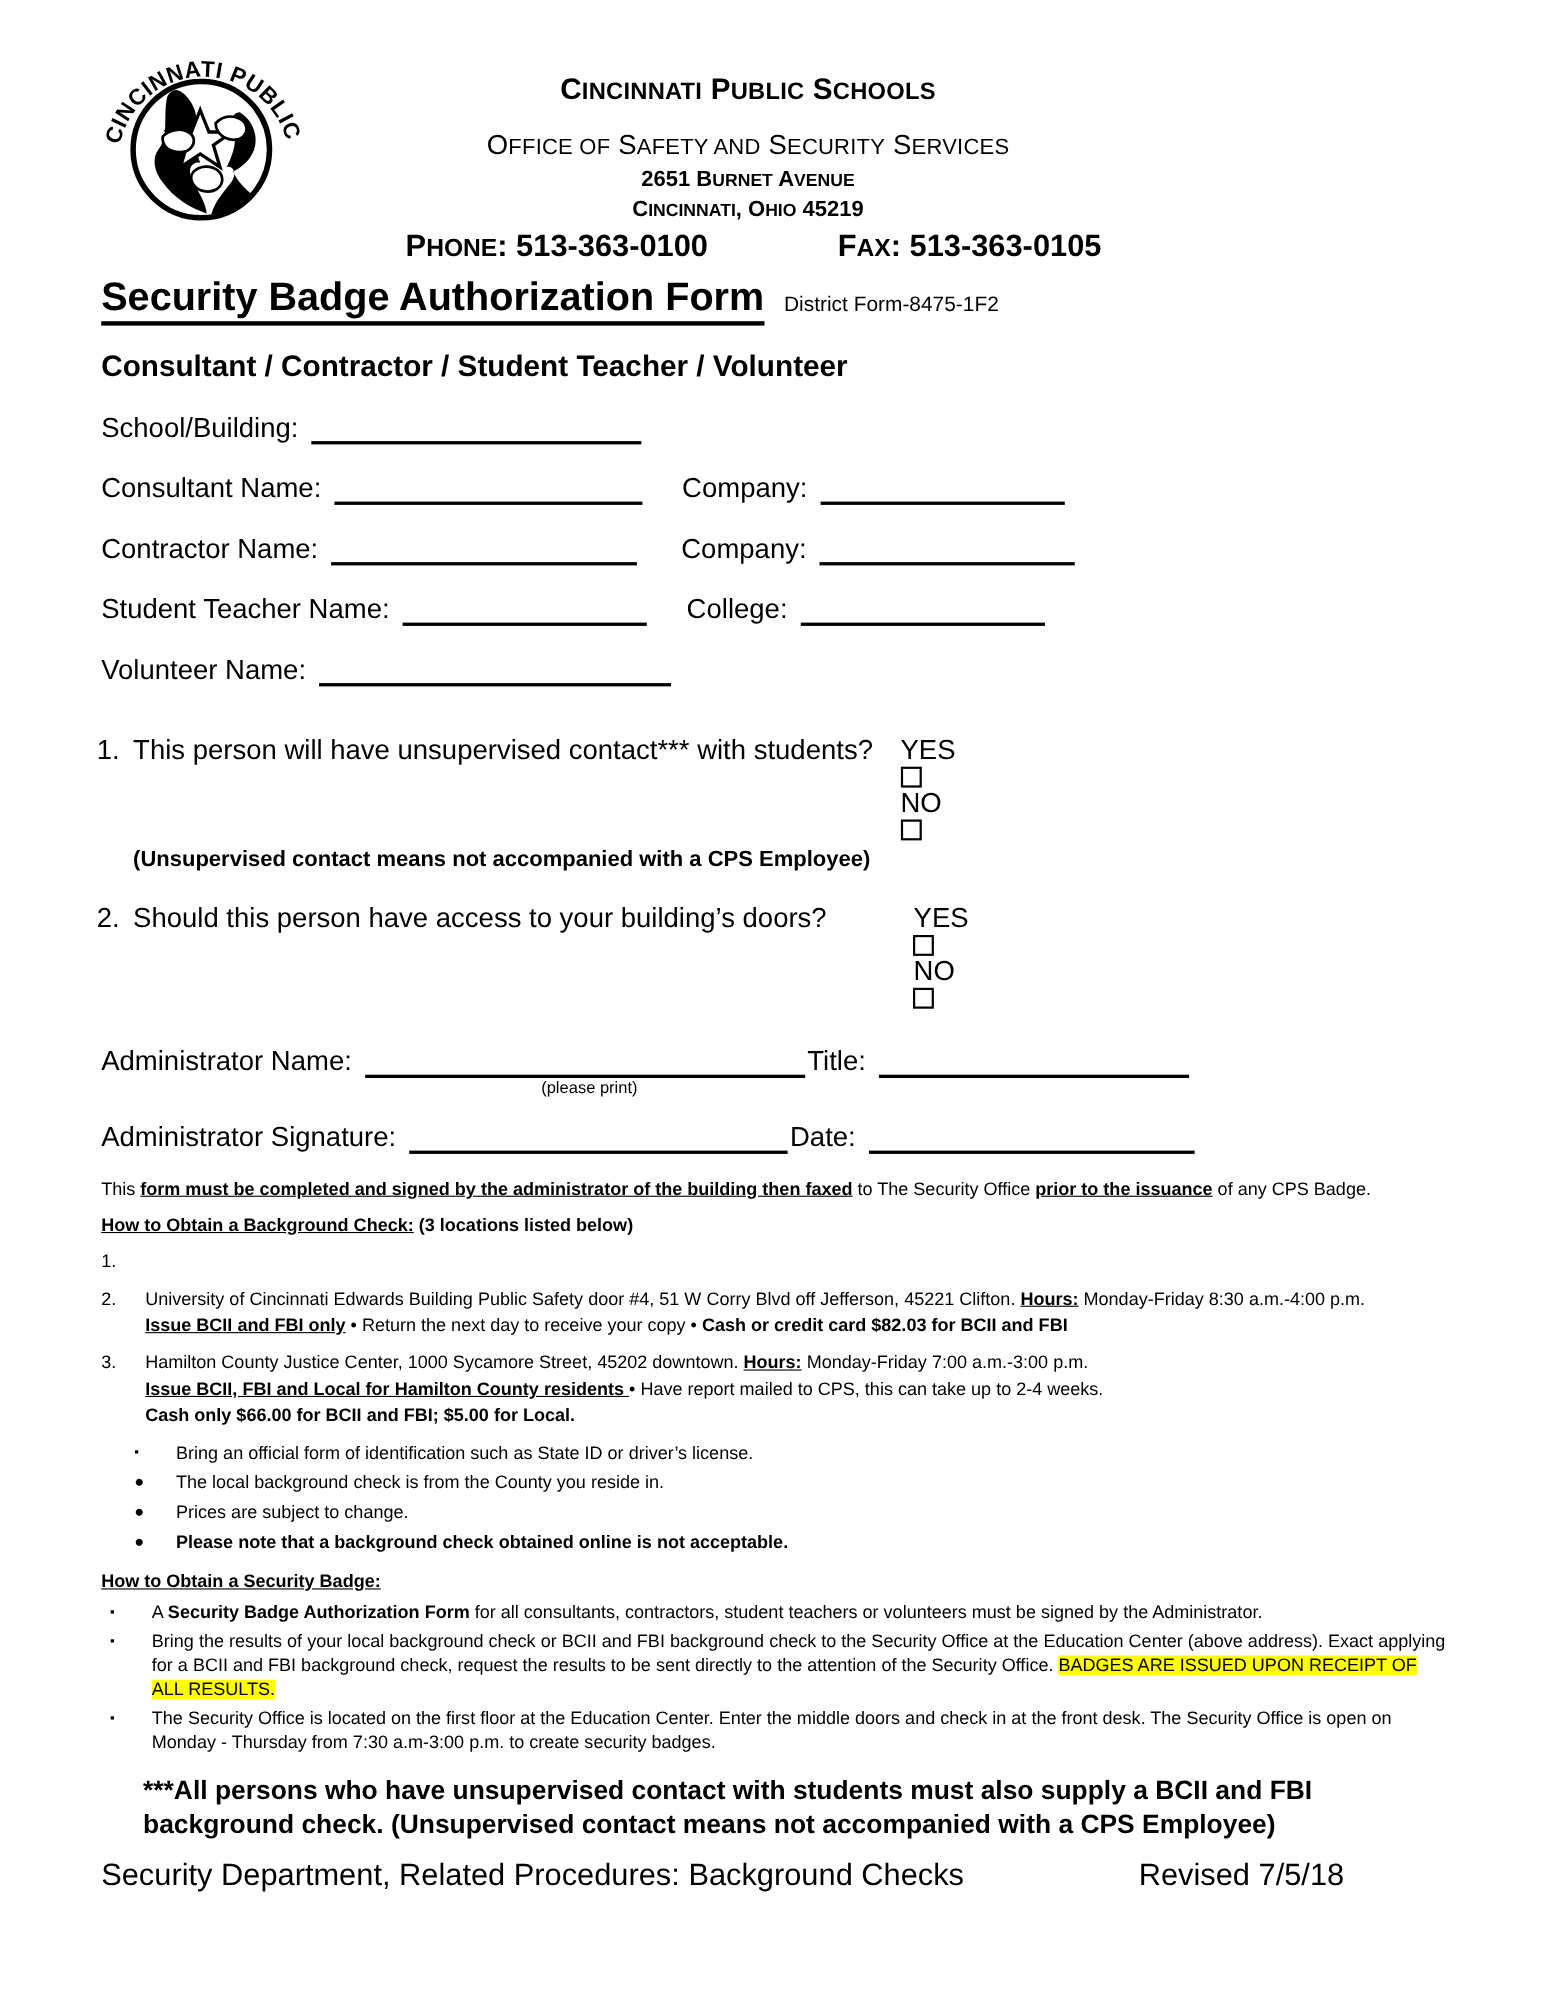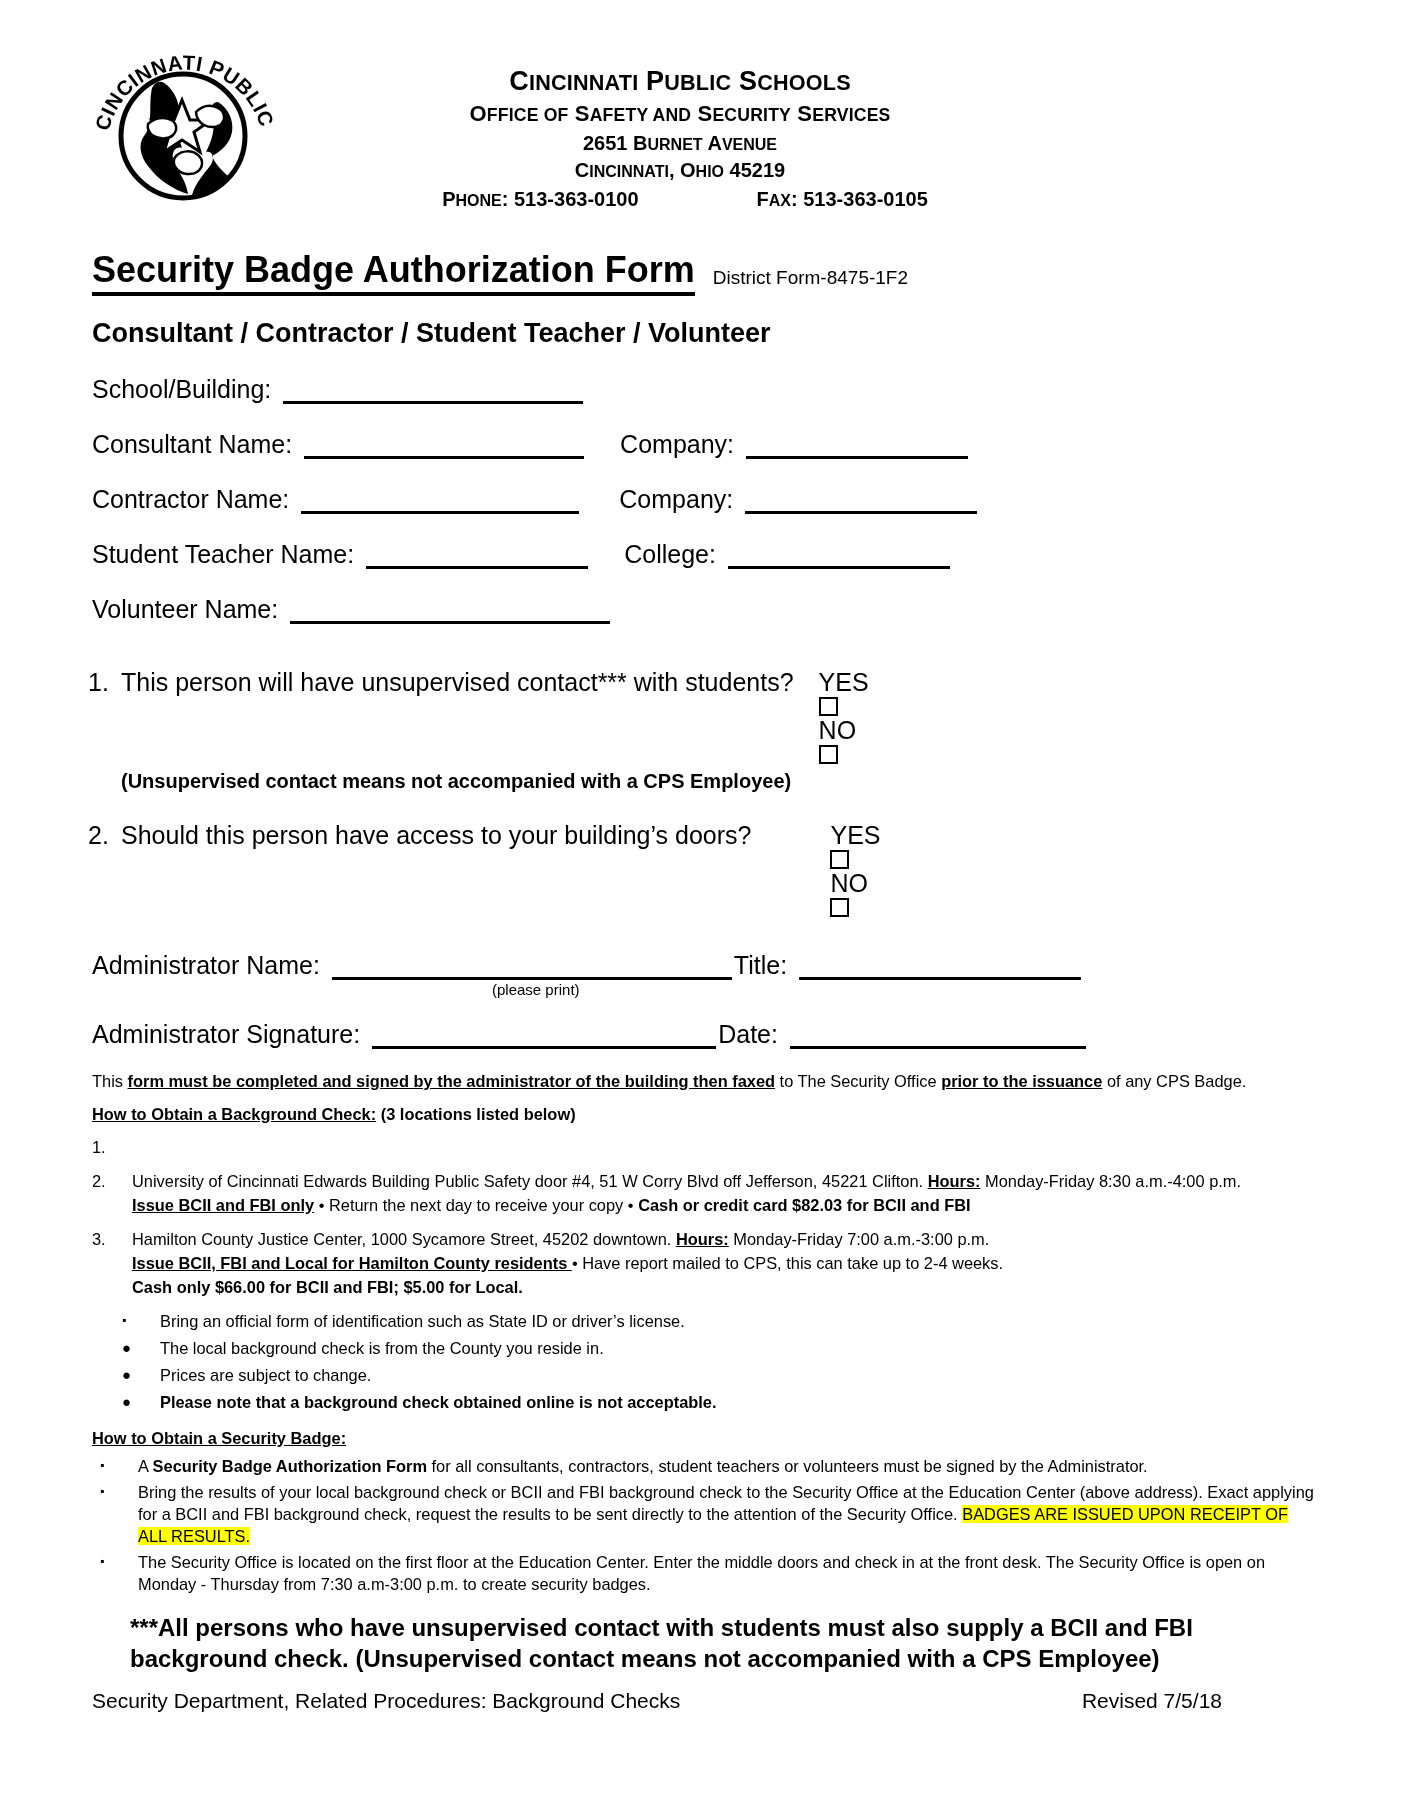--- a/index.html
+++ b/index.html
@@ -45,44 +45,44 @@
     text-align: center;
   }
   .hdr-line1 {
     font-weight: bold;
     font-size: 27px;
     letter-spacing: 0.2px;
     line-height: 1.18;
     white-space: nowrap;
   }
   .hdr-line2 {
-    font-weight: bold;
-    font-size: 22px;
+    font-weight: normal;
+    font-size: 25px;
     letter-spacing: 0.2px;
     line-height: 1.18;
-    margin-top: 3px;
+    margin-top: 20px;
     white-space: nowrap;
   }
   .hdr-line3 {
     font-weight: bold;
     font-size: 20px;
     line-height: 1.25;
     margin-top: 4px;
   }
   .hdr-line4 {
     font-weight: bold;
     font-size: 20px;
     line-height: 1.25;
     margin-top: 2px;
   }
   .sc { font-size: 0.80em; }
   .hdr-contact {
     margin-top: 5px;
     font-weight: bold;
-    font-size: 20px;
+    font-size: 28px;
     display: flex;
     justify-content: center;
     gap: 118px;
     padding-left: 10px;
   }
 
   
   .title-row {
     margin: 46px 0 0 92px;
     display: flex;
@@ -235,21 +235,21 @@
     line-height: 1.32;
     width: 1190px;
   }
 
   
   .footer {
     margin: 14px 0 0 92px;
     width: 1130px;
     display: flex;
     justify-content: space-between;
-    font-size: 21px;
+    font-size: 28px;
     gap: 20px;
   }
 </style>
 </head>
 <body>
 
 <div class="page">
 
   <div class="header">
 

